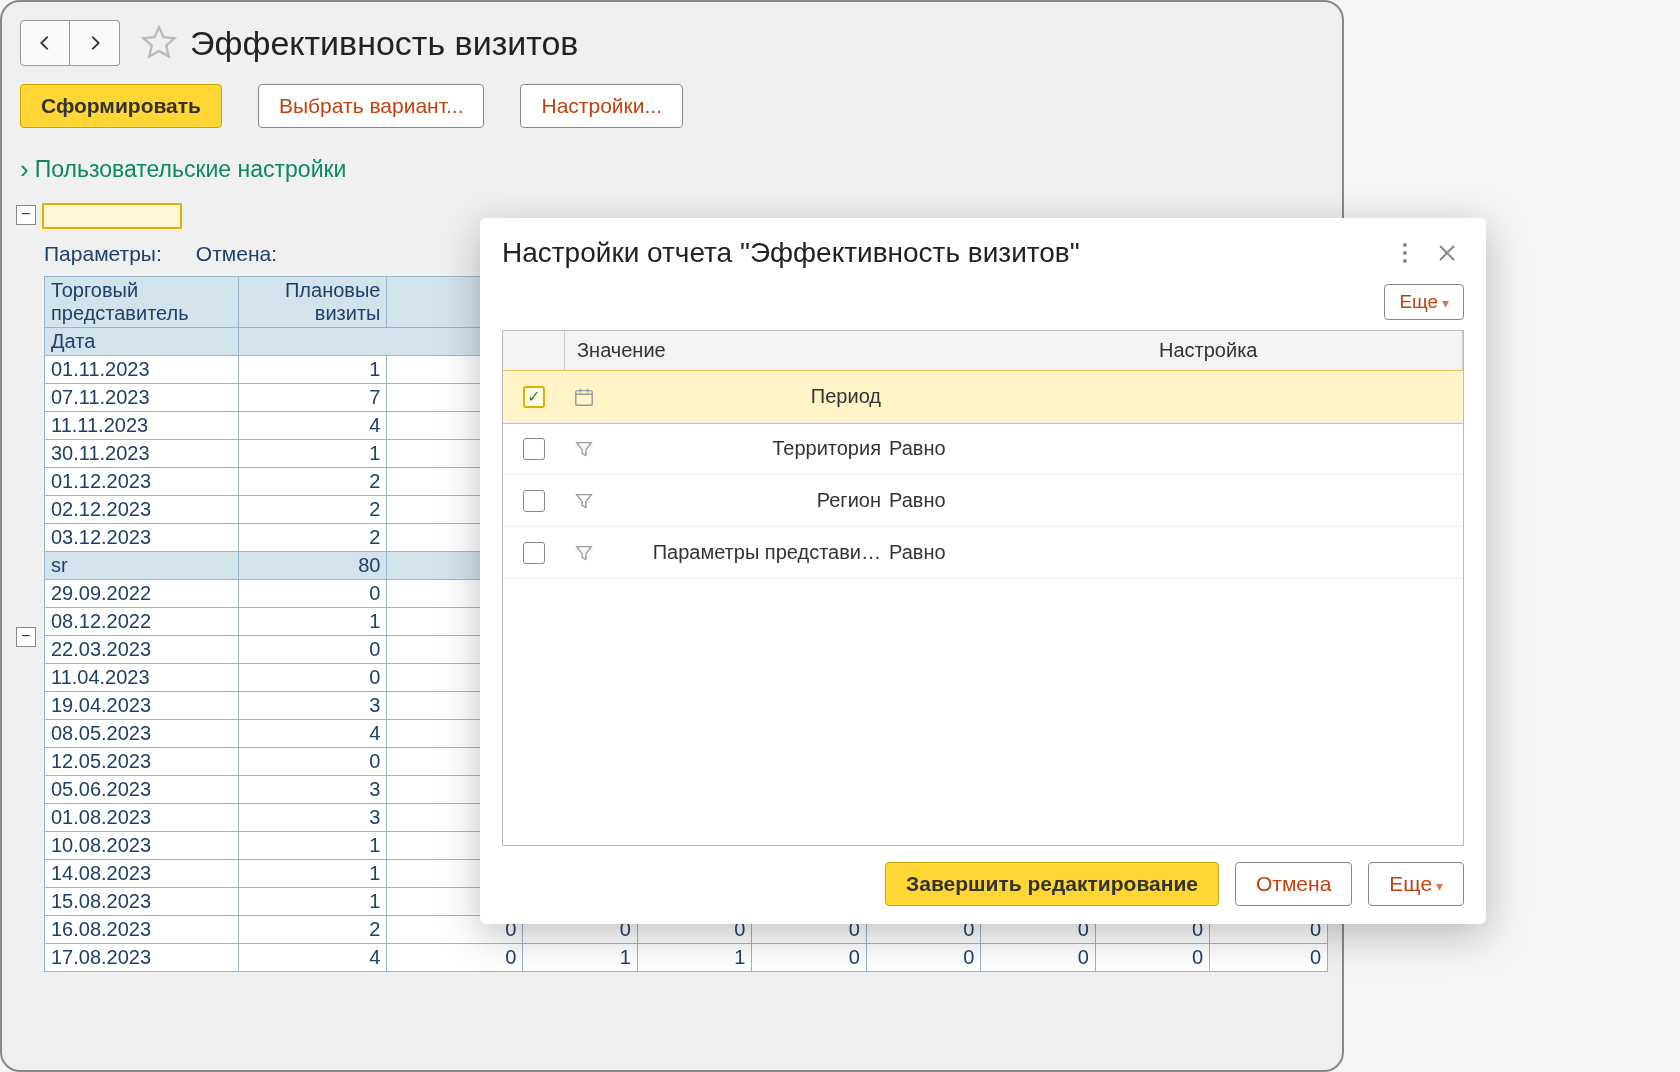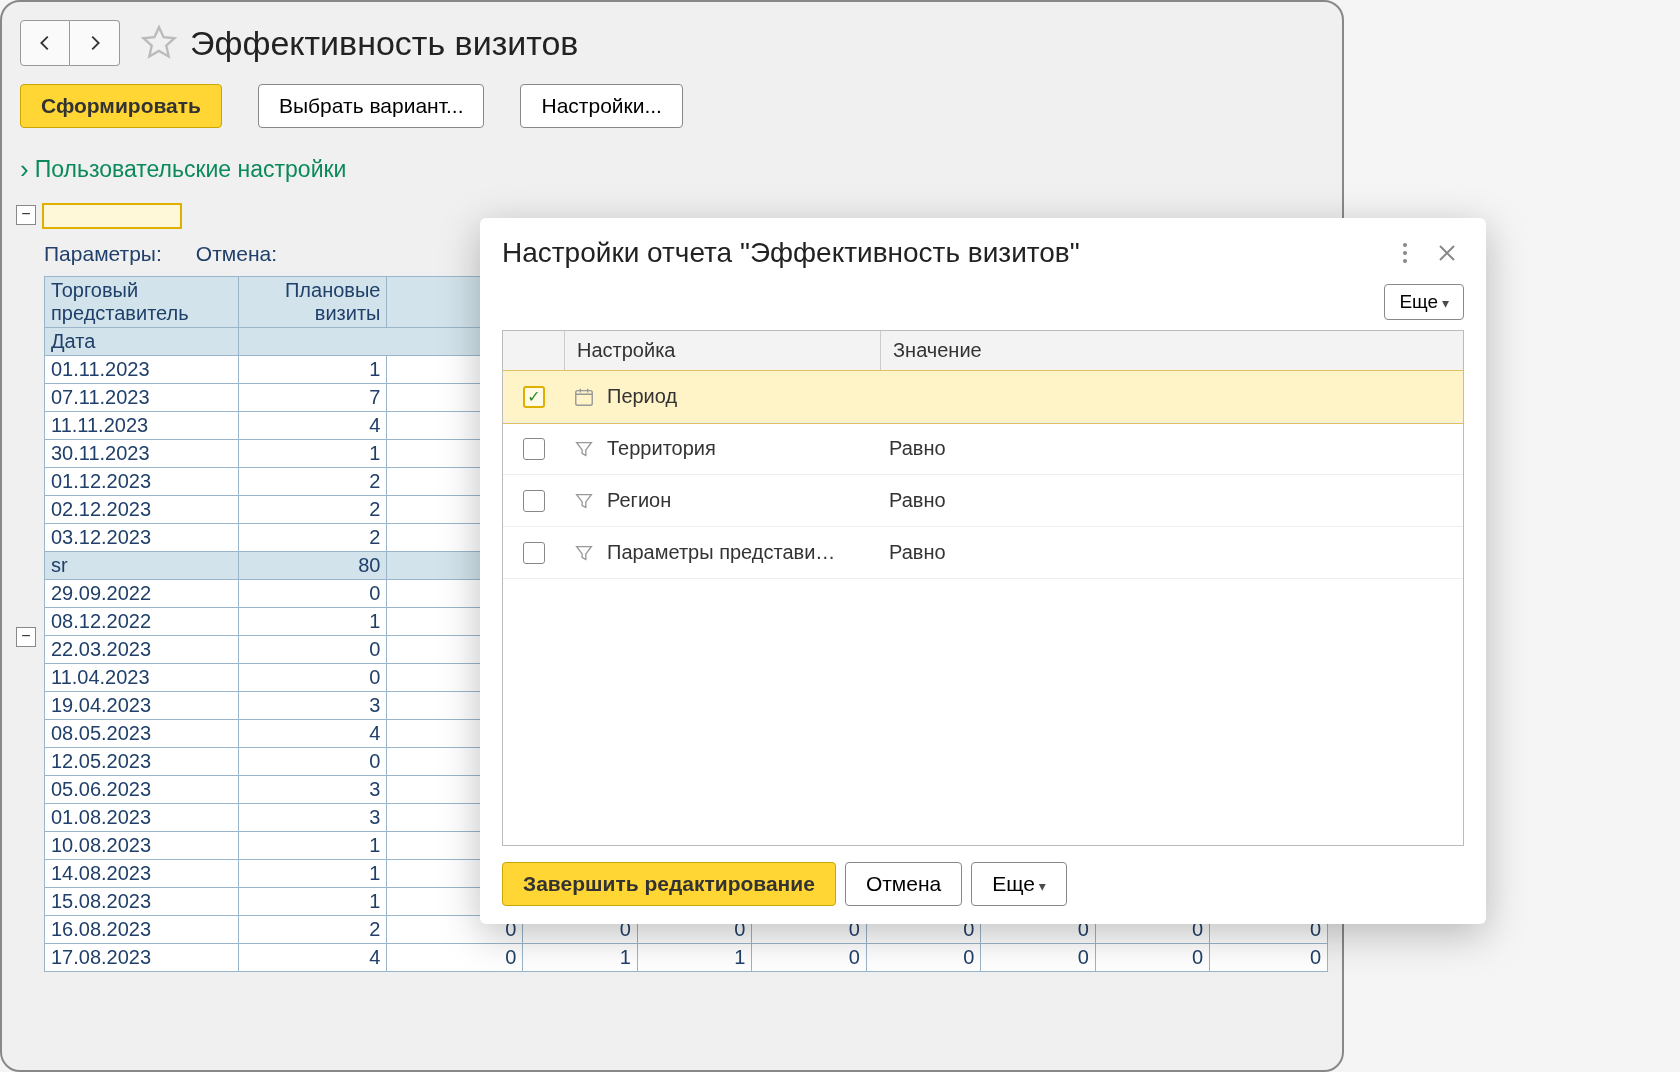--- a/index.html
+++ b/index.html
@@ -10,21 +10,21 @@
   .header { display: flex; align-items: center; padding: 8px 4px 18px; }
   .nav-btn { width: 50px; height: 46px; border: 1px solid #999; background: #fafafa; border-radius: 4px; display:flex; align-items:center; justify-content:center; cursor:pointer; }
   .nav-btn + .nav-btn { border-left: none; border-top-left-radius:0; border-bottom-left-radius:0;}
   .nav-btn:first-child { border-top-right-radius:0; border-bottom-right-radius:0;}
   .nav-btn svg { width:22px; height:22px; }
   .star-icon { margin: 0 12px 0 20px; color:#bbb; display:flex; align-items:center;}
   .page-title { font-size: 34px; font-weight: 500; color:#222; }
 
   
   .toolbar { display:flex; gap: 36px; padding: 0 4px 20px;}
-  .btn { padding: 9px 20px; border:1px solid #888; background:#fff; border-radius:4px; font-size:21px; color:#000000; cursor:pointer; }
+  .btn { padding: 9px 20px; border:1px solid #888; background:#fff; border-radius:4px; font-size:21px; color:#c2410c; cursor:pointer; }
   .btn-primary { background: #ffd633; border-color: #c9a600; font-weight: bold; color:#333;}
   .btn-small { padding:6px 14px; font-size:19px;}
   .caret-down::after { content:" ▾"; font-size:14px; opacity:0.7;}
 
   
   .expand-link { color:#0a8a5a; font-size:23px; padding: 6px 4px 18px; display:flex; align-items:center; gap:6px; cursor:pointer;}
   .expand-link::before { content:"›"; color:#0a8a5a; font-size:26px; display:inline-block; }
 
   
   .report-wrap { position:relative; padding-left:18px;}
@@ -58,26 +58,26 @@
   .dialog-more-row { display:flex; justify-content:flex-end; padding-bottom:10px;}
   .grid { border:1px solid #bbb; flex:1; display:flex; flex-direction:column; overflow:hidden;}
   .grid-head { display:flex; background:#f3f3f3; border-bottom:1px solid #ccc;}
   .gh { padding:8px 12px; border-right:1px solid #ccc; font-size:20px; color:#333;}
   .gh0 { width:62px;}
   .gh1 { width:316px;}
   .gh2 { flex:1; border-right:none;}
   .grid-row { display:flex; align-items:center; border-bottom:1px solid #eee; height:52px;}
   .grid-row.selected { background:#fff3c8; outline:1px solid #e0c060;}
   .gc0 { width:62px; display:flex; justify-content:center;}
-  .gc1 { width:316px; display:flex; align-items:center; gap:10px; padding-left:6px; color:#333; overflow:hidden; white-space:nowrap; text-overflow:ellipsis;}
+  .gc1 { width:316px; display:flex; align-items:center; gap:10px; padding-left:6px; color:#333; overflow:hidden; white-space:nowrap; text-overflow:ellipsis;justify-content:space-between;}
   .gc2 { flex:1; padding-left:8px; color:#333;}
   .chk { width:22px; height:22px; border:1.5px solid #888; border-radius:3px; background:#fff; display:flex; align-items:center; justify-content:center; font-size:16px; color:#2a8a2a;}
   .chk.sel { border:2px solid #e0b000; background:#fffbe6;}
   .grid-icon { width:26px; height:26px; display:flex; align-items:center; justify-content:center; color:#888;}
-  .dialog-footer { display:flex; justify-content:flex-start; gap:9px; padding-top:16px;}
+  .dialog-footer { display:flex; justify-content:flex-end; gap:16px; padding-top:16px;}
 </style>
 </head>
 <body>
 
 <div class="app">
 
   <div class="header">
     <div class="nav-btn">
       <svg viewBox="0 0 24 24">
           <path d="M15 5l-7 7 7 7" stroke="#333" stroke-width="2" fill="none"></path>
@@ -418,22 +418,22 @@
             <path d="M2 2l14 14M16 2L2 16" stroke="#888" stroke-width="2"></path>
           </svg>
       </span>
     </div>
     <div class="dialog-more-row">
       <button class="btn btn-small caret-down">Еще</button>
     </div>
     <div class="grid">
       <div class="grid-head">
         <div class="gh gh0"></div>
+        <div class="gh gh2">Значение</div>
         <div class="gh gh1">Настройка</div>
-        <div class="gh gh2">Значение</div>
       </div>
       <div id="grid-body">
           <div class="grid-row selected">
             <div class="gc0">
               <div class="chk sel">✓</div>
             </div>
             <div class="gc1">
               <span class="grid-icon">
                 <svg width="22" height="22" viewBox="0 0 24 24">
                   <rect x="3" y="5" width="18" height="16" rx="2" fill="none" stroke="#999" stroke-width="1.5"></rect>

